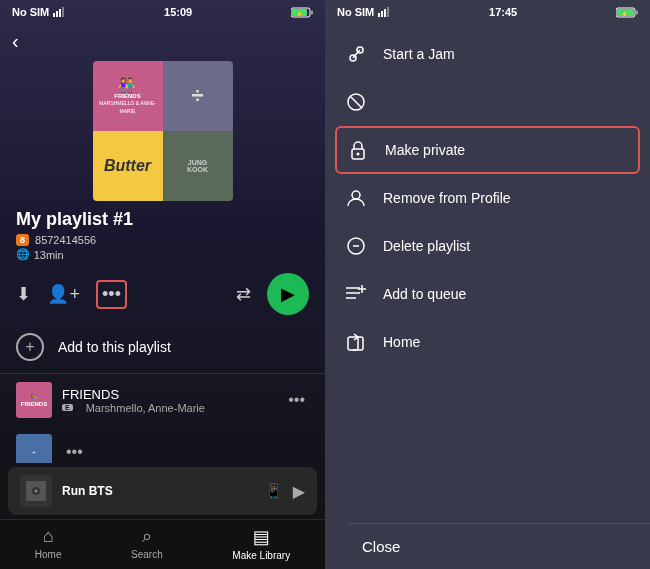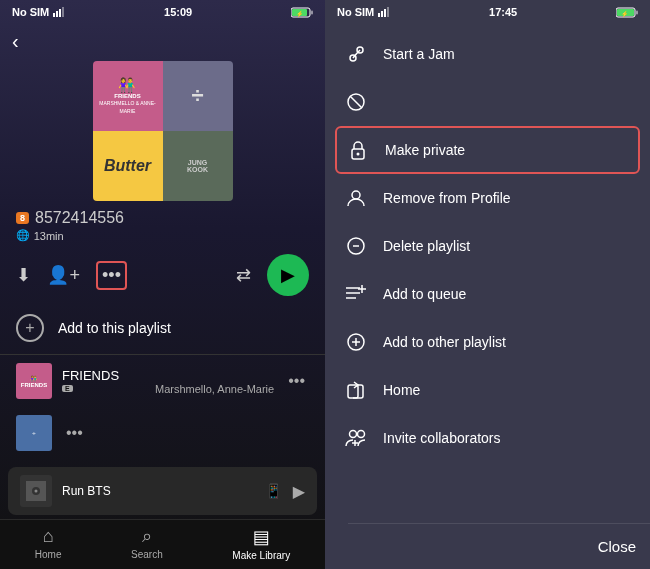--- a/index.html
+++ b/index.html
@@ -88,21 +88,21 @@
       font-size: 9px;
       font-weight: 700;
       border-radius: 3px;
       padding: 1px 4px;
       display: flex;
       align-items: center;
       gap: 2px;
     }
     .playlist-followers {
       color: #ccc;
-      font-size: 16px;
+      font-size: 11px;
     }
     .playlist-duration {
       color: #ccc;
       font-size: 11px;
       display: flex;
       align-items: center;
       gap: 4px;
     }
 
     .controls-row {
@@ -183,21 +183,21 @@
       color: #fff;
       font-weight: bold;
       text-align: center;
       overflow: hidden;
     }
     .thumb-friends { background: #c45c8a; }
     .thumb-perfect { background: #4a6fa5; }
 
     .track-info { flex: 1; min-width: 0; }
     .track-name { color: #fff; font-size: 13px; font-weight: 500; white-space: nowrap; overflow: hidden; text-overflow: ellipsis; }
-    .track-sub { color: #aaa; font-size: 11px; display: flex; align-items: center; gap: 3px; justify-content: space-between; }
+    .track-sub { color: #aaa; font-size: 11px; display: flex; align-items: center; gap: 13px; }
     .explicit-badge {
       background: #aaa;
       color: #111;
       font-size: 7px;
       font-weight: 700;
       border-radius: 2px;
       padding: 0 3px;
     }
 
     .track-more { color: #aaa; font-size: 16px; cursor: pointer; padding: 4px; }
@@ -215,21 +215,21 @@
       width: 32px;
       height: 32px;
       background: #333;
       border-radius: 3px;
       display: flex;
       align-items: center;
       justify-content: center;
       flex-shrink: 0;
     }
     .np-info { flex: 1; min-width: 0; }
-    .np-title { color: #fff; font-size: 12px; font-weight: 400; }
+    .np-title { color: #fff; font-size: 12px; font-weight: 700; }
     .np-artist { color: #aaa; font-size: 10px; }
     .np-controls { display: flex; align-items: center; gap: 10px; color: #aaa; }
 
     .bottom-nav {
       display: flex;
       justify-content: space-around;
       padding: 6px 0 8px;
       background: #111;
       border-top: 1px solid #2a2a2a;
     }
@@ -293,21 +293,21 @@
       height: 22px;
       display: flex;
       align-items: center;
       justify-content: center;
       color: #fff;
       font-size: 16px;
       flex-shrink: 0;
     }
 
     .close-btn {
-      text-align: right;
+      text-align: left;
       padding: 14px;
       color: #fff;
       font-size: 15px;
       font-weight: 500;
       cursor: pointer;
       border-top: 1px solid rgba(255,255,255,0.1);
       margin-left: 23px;
     }
 
     
@@ -353,20 +353,21 @@
     </div>
     <div class="album-cell cell-3">
       <div style="font-style:italic;font-size:16px;color:#333;">Butter</div>
     </div>
     <div class="album-cell cell-4">
       <div style="text-align:center;font-size:7px;color:#ccc;">JUNG<br>KOOK</div>
     </div>
   </div>
 
   <div class="playlist-info">
+    <div class="playlist-title">My playlist #1</div>
     <div class="playlist-meta">
       <div class="playlist-badge">
         <span>8</span>
       </div>
       <span class="playlist-followers">8572414556</span>
     </div>
     <div class="playlist-duration">
       <span>🌐</span>
       <span>13min</span>
     </div>
@@ -525,52 +526,29 @@
           <line x1="0" y1="3" x2="14" y2="3" stroke="white" stroke-width="1.5"></line>
           <line x1="0" y1="8" x2="14" y2="8" stroke="white" stroke-width="1.5"></line>
           <line x1="0" y1="13" x2="10" y2="13" stroke="white" stroke-width="1.5"></line>
           <line x1="16" y1="0" x2="16" y2="8" stroke="white" stroke-width="1.5"></line>
           <line x1="12" y1="4" x2="20" y2="4" stroke="white" stroke-width="1.5"></line>
         </svg>
       </div>
       <span>Add to queue</span>
     </div>
 
-    <div class="menu-item">
-      <div class="menu-icon">
-        <svg width="20" height="20" viewBox="0 0 20 20" fill="none">
-          <circle cx="10" cy="10" r="8" stroke="white" stroke-width="1.5" fill="none"></circle>
-          <line x1="10" y1="6" x2="10" y2="14" stroke="white" stroke-width="1.5"></line>
-          <line x1="6" y1="10" x2="14" y2="10" stroke="white" stroke-width="1.5"></line>
-        </svg>
-      </div>
-      <span>Add to other playlist</span>
-    </div>
 
     <div class="menu-item">
       <div class="menu-icon">
         <svg width="18" height="20" viewBox="0 0 18 20" fill="none">
           <rect x="1" y="5" width="10" height="13" rx="2" stroke="white" stroke-width="1.5" fill="none"></rect>
           <path d="M7 2l4 3-4 3" stroke="white" stroke-width="1.5" fill="none"></path>
           <path d="M11 5H14a2 2 0 012 2v9a2 2 0 01-2 2H6" stroke="white" stroke-width="1.5" fill="none"></path>
         </svg>
       </div>
       <span>Home</span>
     </div>
 
-    <div class="menu-item">
-      <div class="menu-icon">
-        <svg width="22" height="20" viewBox="0 0 22 20" fill="none">
-          <circle cx="8" cy="6" r="3.5" stroke="white" stroke-width="1.5" fill="none"></circle>
-          <path d="M1 18c0-3.5 3-6 7-6" stroke="white" stroke-width="1.5" fill="none"></path>
-          <circle cx="16" cy="6" r="3.5" stroke="white" stroke-width="1.5" fill="none"></circle>
-          <path d="M13 18c0-3.5 3-6 7-6" stroke="white" stroke-width="1.5" fill="none"></path>
-          <line x1="10" y1="12" x2="10" y2="18" stroke="white" stroke-width="1.5"></line>
-          <line x1="7" y1="15" x2="13" y2="15" stroke="white" stroke-width="1.5"></line>
-        </svg>
-      </div>
-      <span>Invite collaborators</span>
-    </div>
 
   </div>
 
   <div class="close-btn">Close</div>
 </div>
 
 </body></html>

